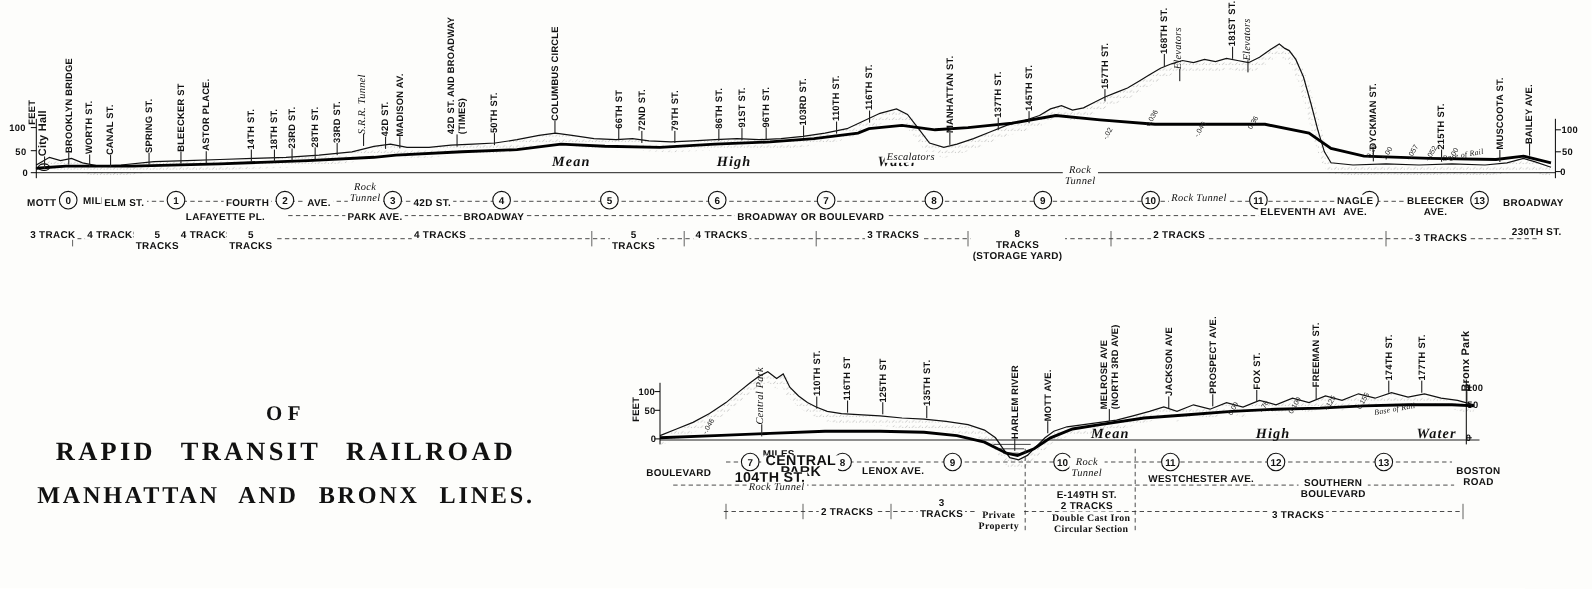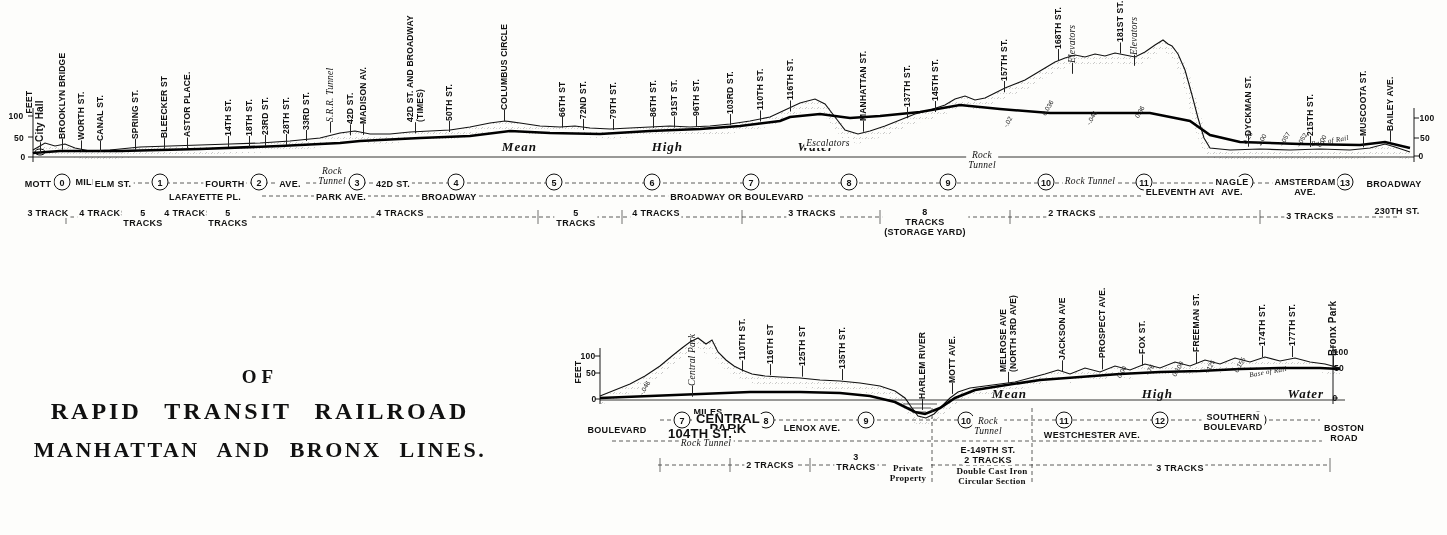--- a/index.html
+++ b/index.html
@@ -339,21 +339,21 @@
       <div class="plabel ser" style="left: 332px; top: 176px;">Rock
 Tunnel</div>
       <div class="plabel" style="left: 393px; top: 184px;">42D ST.</div>
       <div class="plabel" style="left: 341px; top: 197px;">PARK AVE.</div>
       <div class="plabel" style="left: 449px; top: 197px;">BROADWAY</div>
       <div class="plabel" style="left: 737px; top: 197px;">BROADWAY OR BOULEVARD</div>
       <div class="plabel ser" style="left: 1090px; top: 181px;">Rock Tunnel</div>
       <div class="plabel" style="left: 1183px; top: 192px;">ELEVENTH AVE.</div>
       <div class="plabel" style="left: 1232px; top: 187px;">NAGLE
 AVE.</div>
-      <div class="plabel" style="left: 1305px; top: 187px;">AMSTERDAM
+      <div class="plabel" style="left: 1305px; top: 187px;">BLEECKER
 AVE.</div>
       <div class="plabel" style="left: 1394px; top: 184px;">BROADWAY</div>
       <div class="plabel" style="left: 1397px; top: 211px;">230TH ST.</div>
       <div class="plabel" style="left: 48px; top: 213px;">3 TRACK</div>
       <div class="plabel" style="left: 103px; top: 213px;">4 TRACKS</div>
       <div class="plabel" style="left: 143px; top: 218px;">5
 TRACKS</div>
       <div class="plabel" style="left: 188px; top: 213px;">4 TRACKS</div>
       <div class="plabel" style="left: 228px; top: 218px;">5
 TRACKS</div>
@@ -471,21 +471,21 @@
       <div class="plabel" style="left: 617px; top: 430px;">BOULEVARD</div>
       <div class="plabel" style="left: 708px; top: 412px;">MILES</div>
       <div class="plabel tiny" style="left: 728px; top: 424px;">CENTRAL
 PARK</div>
       <div class="plabel tiny" style="left: 700px; top: 434px;">104TH ST.</div>
       <div class="plabel ser" style="left: 706px; top: 443px;">Rock Tunnel</div>
       <div class="plabel" style="left: 812px; top: 428px;">LENOX AVE.</div>
       <div class="plabel ser" style="left: 988px; top: 426px;">Rock
 Tunnel</div>
       <div class="plabel" style="left: 1092px; top: 435px;">WESTCHESTER AVE.</div>
-      <div class="plabel" style="left: 1212px; top: 422px; margin-left: 21px;">SOUTHERN
+      <div class="plabel" style="left: 1212px; top: 444px;">SOUTHERN
 BOULEVARD</div>
       <div class="plabel" style="left: 1344px; top: 433px;">BOSTON
 ROAD</div>
       <div class="plabel" style="left: 770px; top: 465px;">2 TRACKS</div>
       <div class="plabel" style="left: 856px; top: 462px;">3
 TRACKS</div>
       <div class="plabel bser" style="left: 908px; top: 473px;">Private
 Property</div>
       <div class="plabel" style="left: 988px; top: 450px;">E-149TH ST.</div>
       <div class="plabel" style="left: 988px; top: 460px;">2 TRACKS</div>

